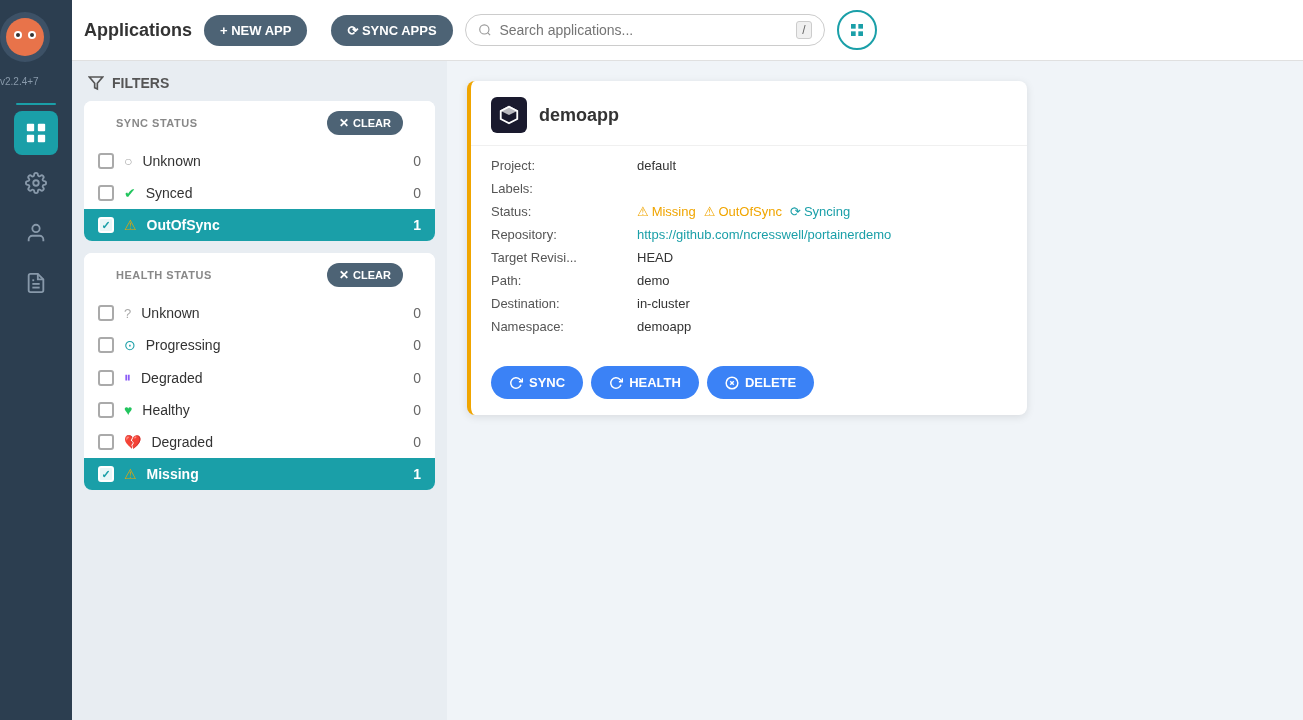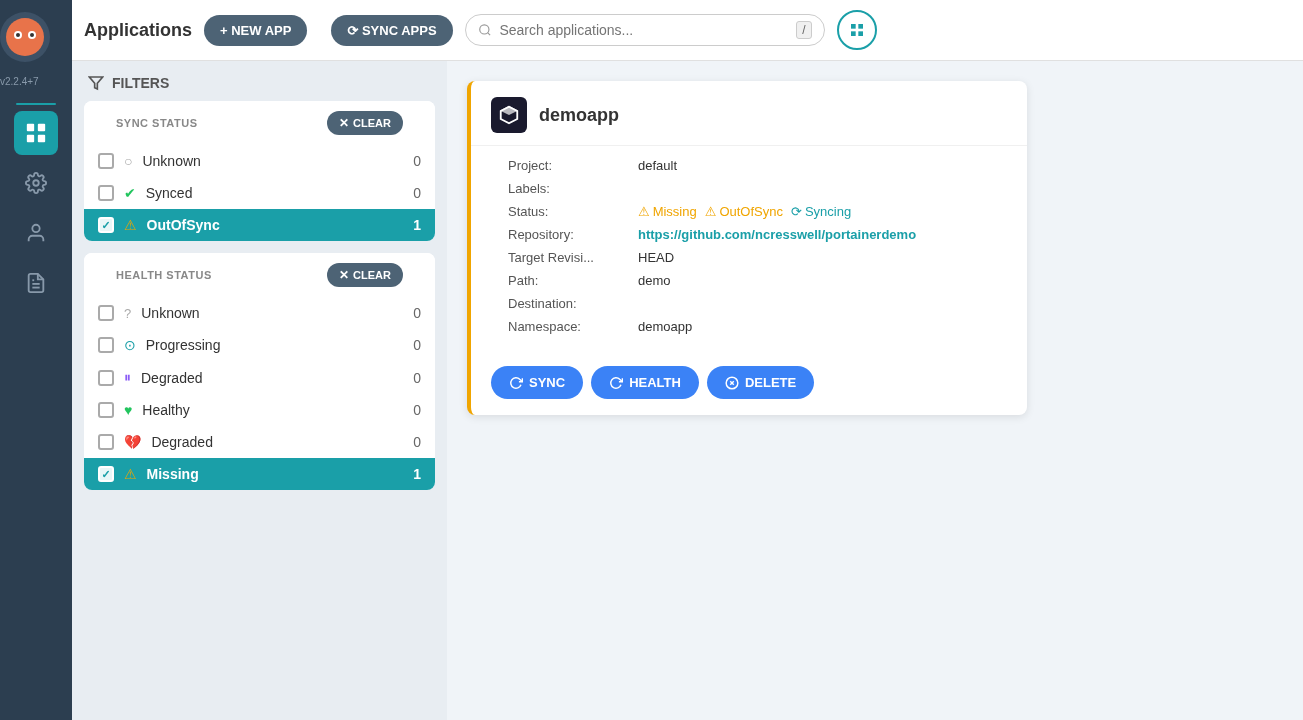--- a/index.html
+++ b/index.html
@@ -262,34 +262,34 @@
     }
     .app-name {
       font-size: 18px;
       font-weight: 700;
       color: #333;
     }
     .app-details {
       padding: 12px 20px;
     }
     .detail-row {
-      display: flex; align-items: flex-start; margin-bottom: 8px; gap: 0; margin-left: 17px;
+      display: flex; align-items: flex-start; margin-bottom: 8px; gap: 16px;
     }
     .detail-label {
       font-size: 13px;
       color: #555;
       width: 130px;
       flex-shrink: 0;
     }
     .detail-value {
       font-size: 13px;
       color: #333;
       flex: 1;
     }
-    .detail-value a { color: #1a9fa8; text-decoration: none; font-weight: bold; }
+    .detail-value a { color: #1a9fa8; text-decoration: none; }
     .status-badges {
       display: flex; align-items: center; gap: 8px; flex-wrap: wrap;
     }
     .badge-missing { color: #f0a500; font-size: 13px; display: flex; align-items: center; gap: 3px; }
     .badge-outofsync { color: #f0a500; font-size: 13px; display: flex; align-items: center; gap: 3px; }
     .badge-syncing { color: #1a9fa8; font-size: 13px; display: flex; align-items: center; gap: 3px; }
 
     .app-actions {
       display: flex; gap: 8px;
       padding: 12px 20px 16px;
@@ -537,20 +537,21 @@
           <div class="detail-row">
             <span class="detail-label">Target Revisi...</span>
             <span class="detail-value">HEAD</span>
           </div>
           <div class="detail-row">
             <span class="detail-label">Path:</span>
             <span class="detail-value">demo</span>
           </div>
           <div class="detail-row">
             <span class="detail-label">Destination:</span>
+            <span class="detail-value">in-cluster</span>
           </div>
           <div class="detail-row">
             <span class="detail-label">Namespace:</span>
             <span class="detail-value">demoapp</span>
           </div>
         </div>
         <div class="app-actions">
           <button class="btn-action">
             <svg width="14" height="14" viewBox="0 0 24 24" fill="none" stroke="white" stroke-width="2.5">
                 <polyline points="23 4 23 10 17 10"></polyline>

